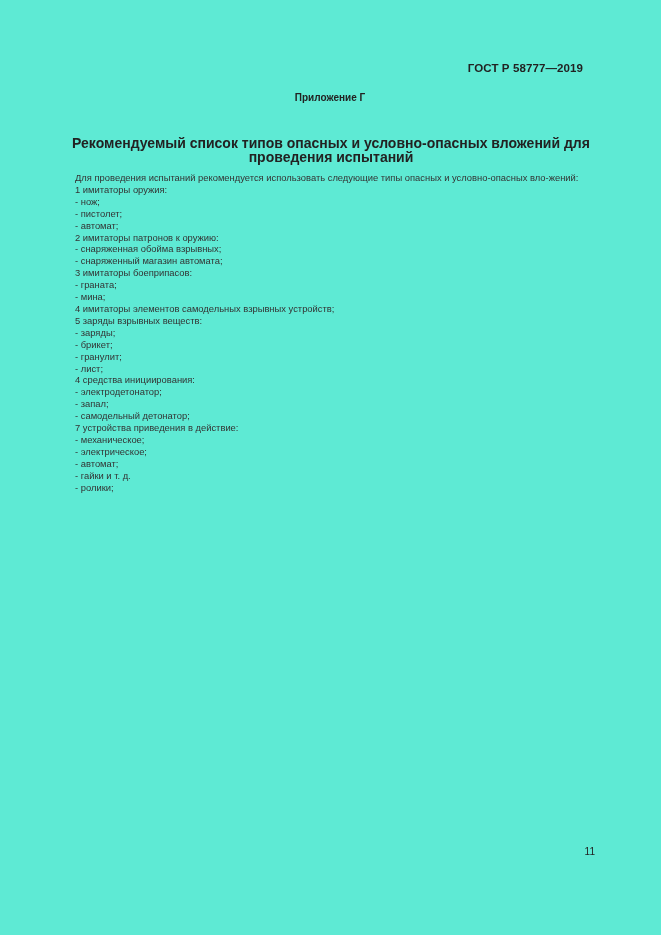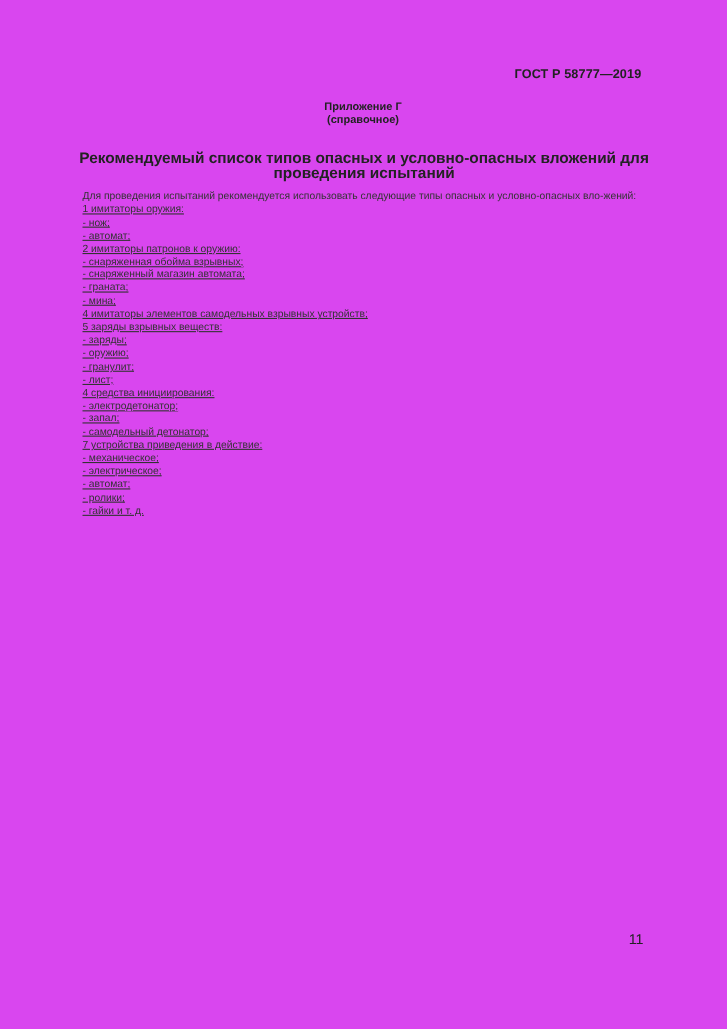--- a/index.html
+++ b/index.html
@@ -13,21 +13,21 @@
       position: relative;
       overflow: hidden;
       font-family: "Liberation Sans", "DejaVu Sans", sans-serif;
       color: #1a1a1a;
     }
     .page {
       position: absolute;
       left: 0; top: 0;
       width: 661px;
       height: 935px;
-      background: #d946ef;
+      background: #5eead4;
     }
     .doc-code {
       position: absolute;
       top: 62px;
       right: 78px;
       font-size: 11.5px;
       font-weight: bold;
       letter-spacing: 0.1px;
       color: #222;
     }
@@ -64,65 +64,65 @@
       color: #333;
     }
     .intro {
       text-indent: 15px;
       margin: 0;
       text-align: justify;
     }
     .line {
       padding-left: 15px;
       white-space: nowrap;
-      text-decoration: underline;
     }
     .page-number {
       position: absolute;
       top: 846px;
-      right: 76px;
-      font-size: 13px;
+      right: 66px;
+      font-size: 10px;
       color: #222;
     }
   </style>
 </head>
 <body>
 
 <div class="page">
   <div class="doc-code">ГОСТ Р 58777—2019</div>
 
   <div class="appendix">
     <div>Приложение Г</div>
-    <div>(справочное)</div>
   </div>
 
   <div class="title">Рекомендуемый список типов опасных и условно-опасных вложений для проведения испытаний</div>
 
   <div class="body-text">
     <p class="intro">Для проведения испытаний рекомендуется использовать следующие типы опасных и условно-опасных вло-жений:</p>
     <div class="line">1 имитаторы оружия:</div>
     <div class="line">- нож;</div>
+    <div class="line">- пистолет;</div>
     <div class="line">- автомат;</div>
     <div class="line">2 имитаторы патронов к оружию:</div>
     <div class="line">- снаряженная обойма взрывных;</div>
     <div class="line">- снаряженный магазин автомата;</div>
+    <div class="line">3 имитаторы боеприпасов:</div>
     <div class="line">- граната;</div>
     <div class="line">- мина;</div>
     <div class="line">4 имитаторы элементов самодельных взрывных устройств;</div>
     <div class="line">5 заряды взрывных веществ:</div>
     <div class="line">- заряды;</div>
-    <div class="line">- оружию;</div>
+    <div class="line">- брикет;</div>
     <div class="line">- гранулит;</div>
     <div class="line">- лист;</div>
     <div class="line">4 средства инициирования:</div>
     <div class="line">- электродетонатор;</div>
     <div class="line">- запал;</div>
     <div class="line">- самодельный детонатор;</div>
     <div class="line">7 устройства приведения в действие:</div>
     <div class="line">- механическое;</div>
     <div class="line">- электрическое;</div>
     <div class="line">- автомат;</div>
+    <div class="line">- гайки и т. д.</div>
     <div class="line">- ролики;</div>
-    <div class="line">- гайки и т. д.</div>
   </div>
 
   <div class="page-number">11</div>
 </div>
 
 </body></html>

